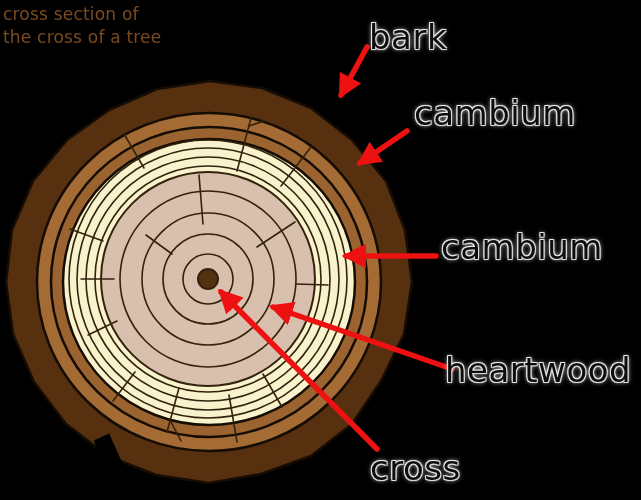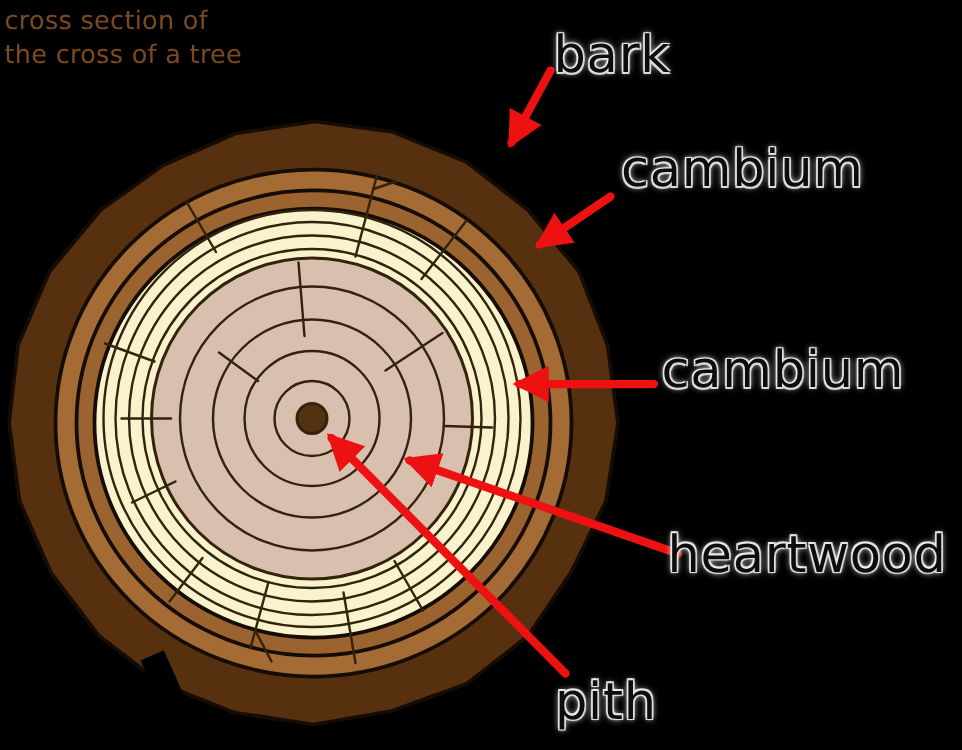--- a/index.html
+++ b/index.html
@@ -100,14 +100,14 @@
 
   <div class="title-block">
     <div>cross section of</div>
     <div>the cross of a tree</div>
   </div>
 
   <div class="diagram-label lbl-bark">bark</div>
   <div class="diagram-label lbl-cambium">cambium</div>
   <div class="diagram-label lbl-sapwood">cambium</div>
   <div class="diagram-label lbl-heartwood">heartwood</div>
-  <div class="diagram-label lbl-pith">pith</div>
+  <div class="diagram-label lbl-pith">cross</div>
 </div>
 
 </body></html>

